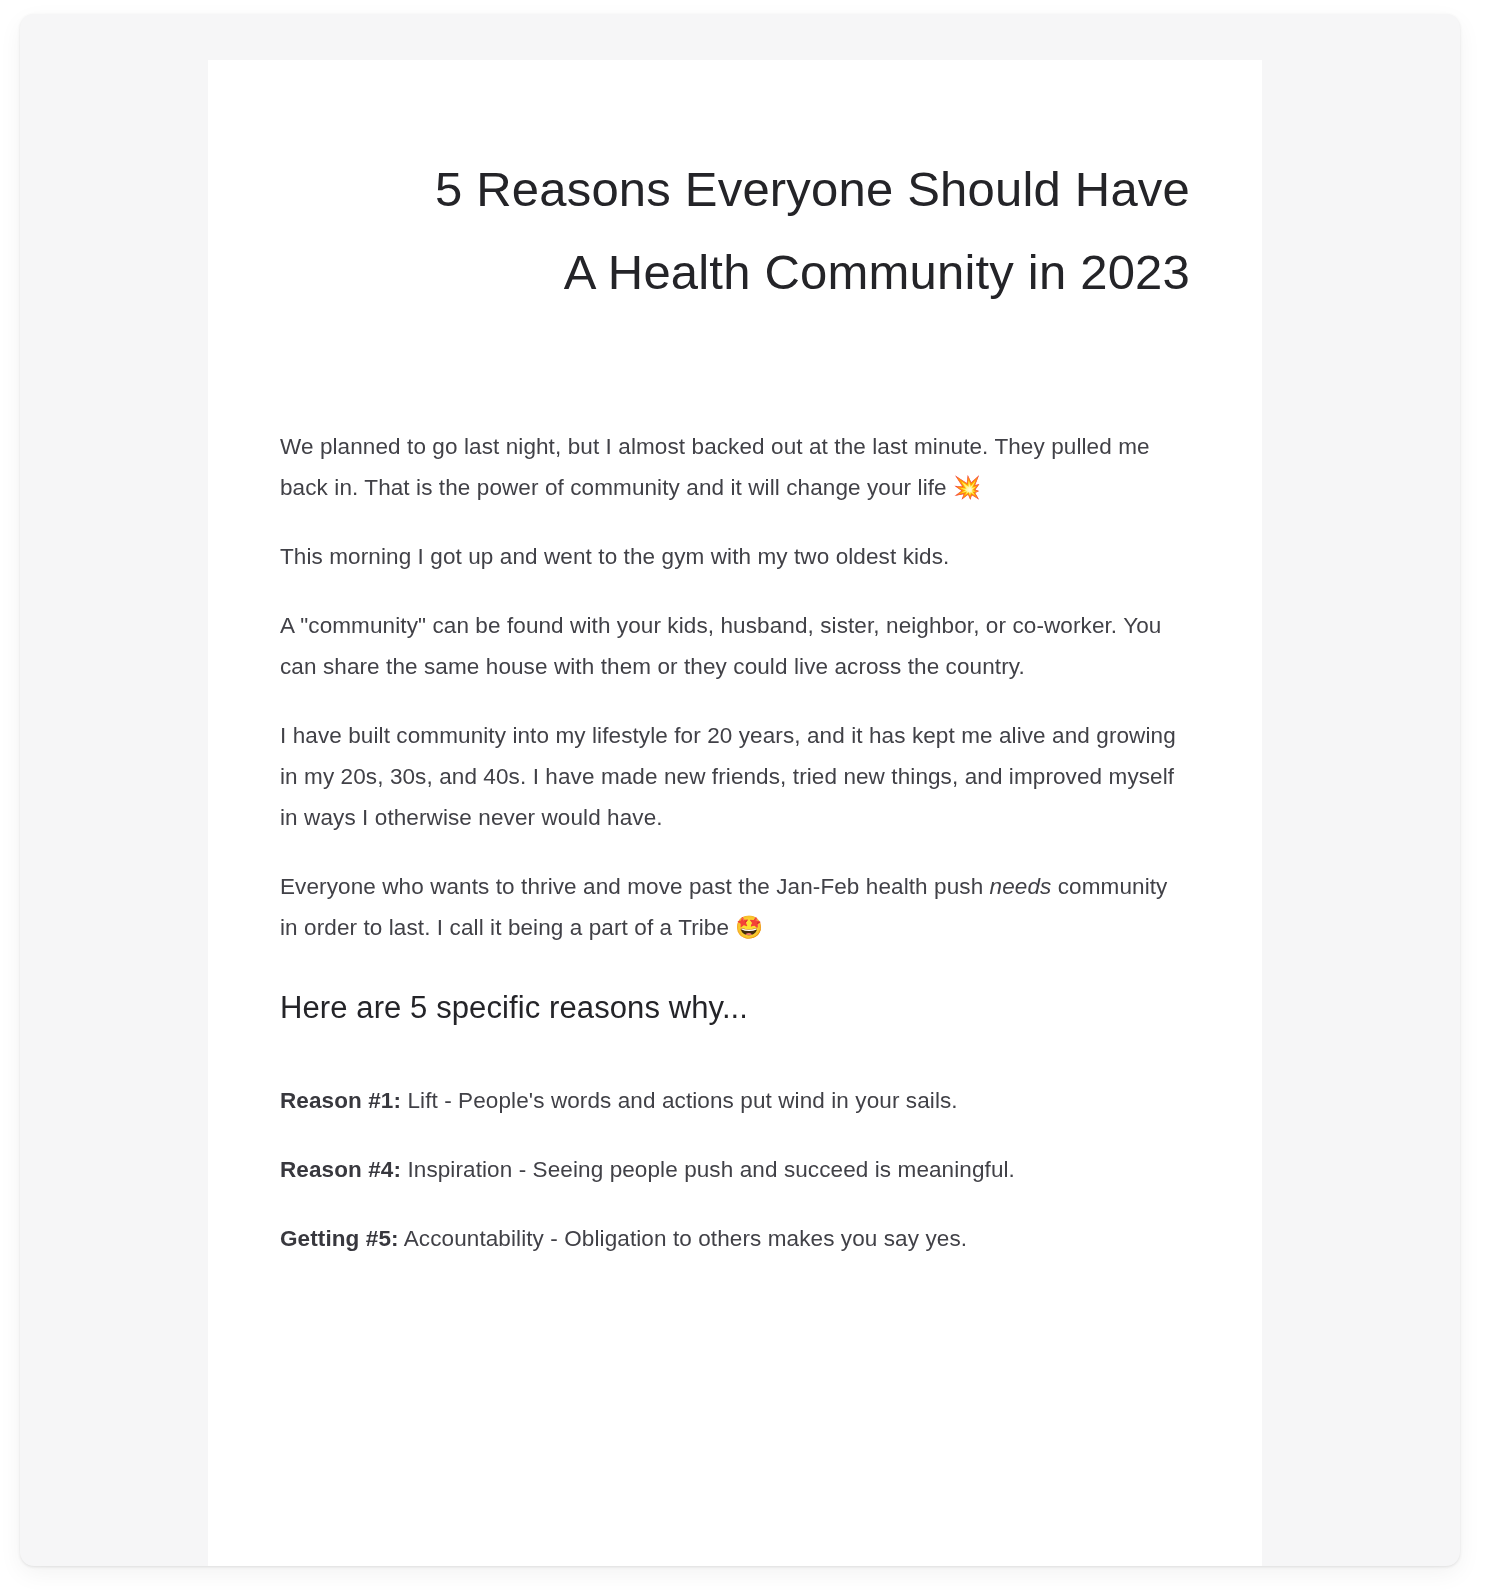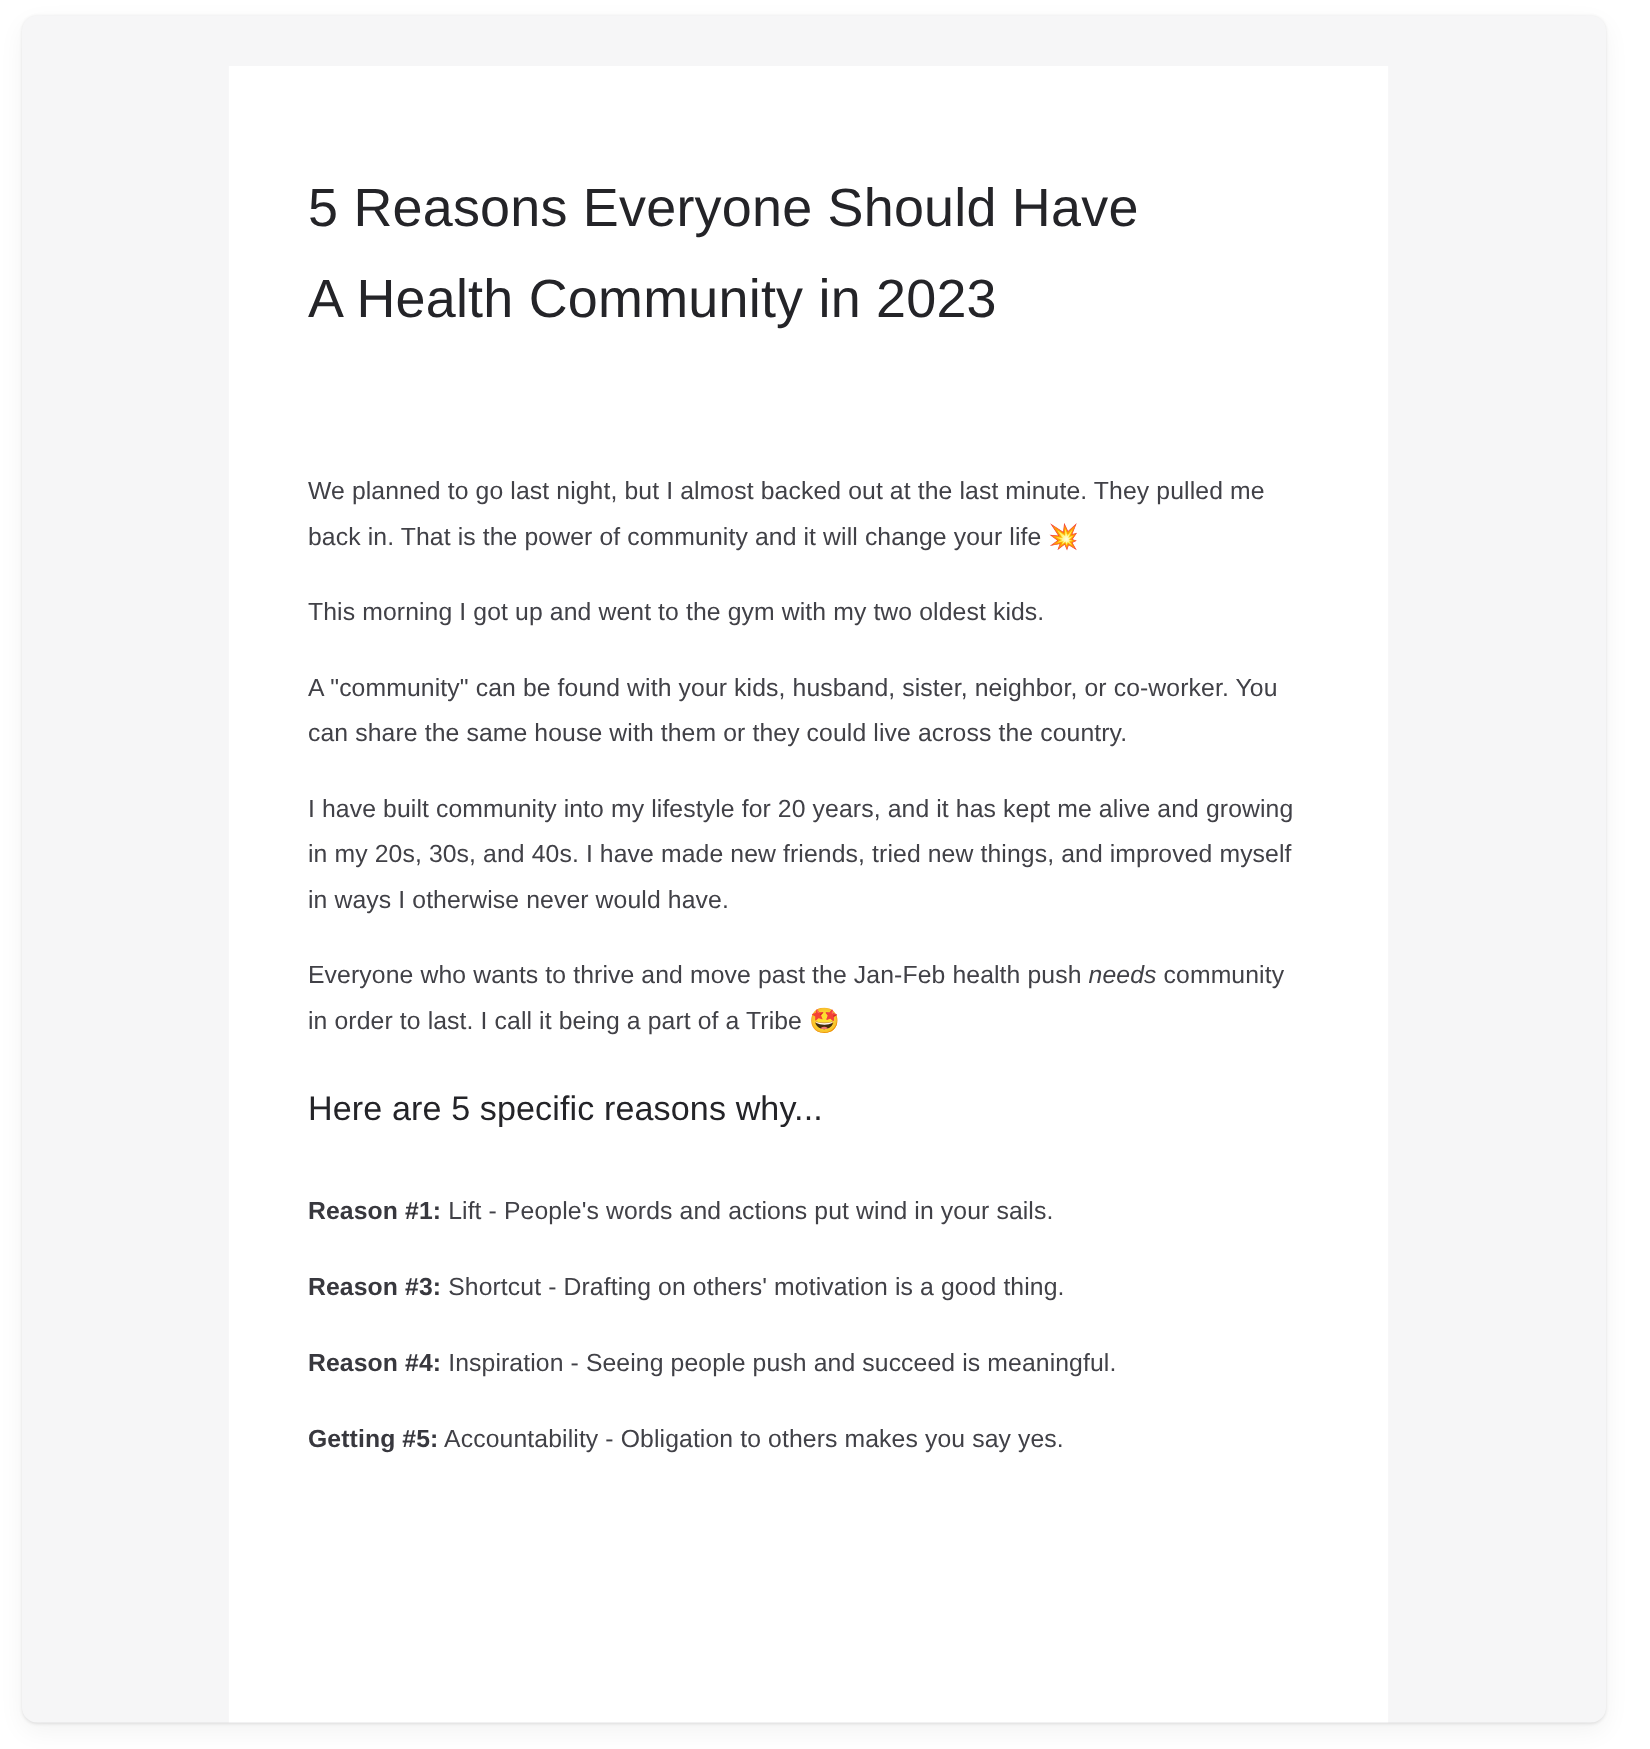--- a/index.html
+++ b/index.html
@@ -36,21 +36,21 @@
     width: 1054px;
     bottom: 0;
     background: var(--content-bg);
     padding: 88px 72px 0 72px;
   }
   h1.post-title {
     font-size: 49px;
     font-weight: 500;
     letter-spacing: 0.2px;
     color: var(--title-text);
-    text-align: left;
+    text-align: right;
     line-height: 83px;
     margin: 0 0 112px 0;
   }
   h1.post-title span { display: block; }
   p.body-para {
     font-size: 22.5px;
     line-height: 41px;
     letter-spacing: 0.1px;
     color: var(--body-text);
     margin: 0 0 28px 0;
@@ -95,20 +95,19 @@
 
     <p class="body-para">I have built community into my lifestyle for 20 years, and it has kept me alive and growing in my 20s, 30s, and 40s. I have made new friends, tried new things, and improved myself in ways I otherwise never would have.</p>
 
     <p class="body-para"><span>Everyone who wants to thrive and move past the Jan-Feb health push </span><em>needs</em><span> community in order to last. I call it being a part of a Tribe 🤩</span></p>
 
     <h2 class="section-heading">Here are 5 specific reasons why...</h2>
 
     <p class="reason"><strong>Reason #1:</strong><span> Lift - People's words and actions put wind in your sails.</span></p>
 
 
-    <p class="reason"><strong>Reason #3:</strong><span> Shortcut - Drafting on others' motivation is a good thing.</span></p>
 
     <p class="reason"><strong>Reason #4:</strong><span> Inspiration - Seeing people push and succeed is meaningful.</span></p>
 
     <p class="reason"><strong>Getting #5:</strong><span> Accountability - Obligation to others makes you say yes.</span></p>
 
   </div>
 </div>
 
 </body></html>

